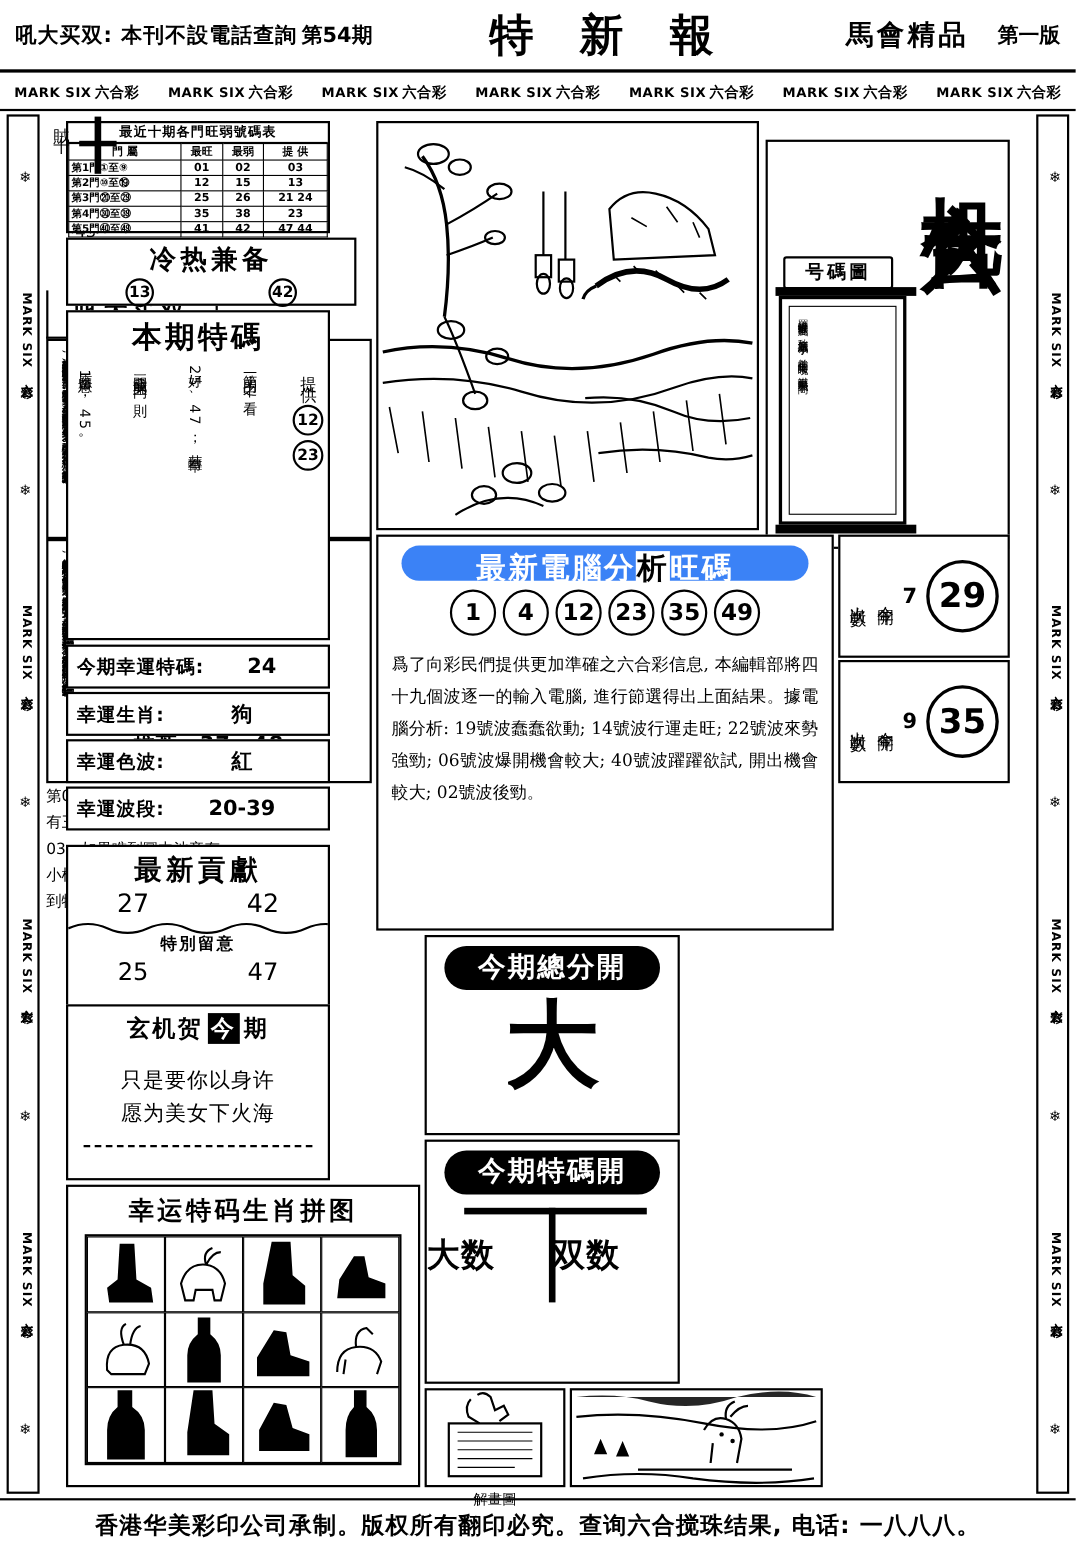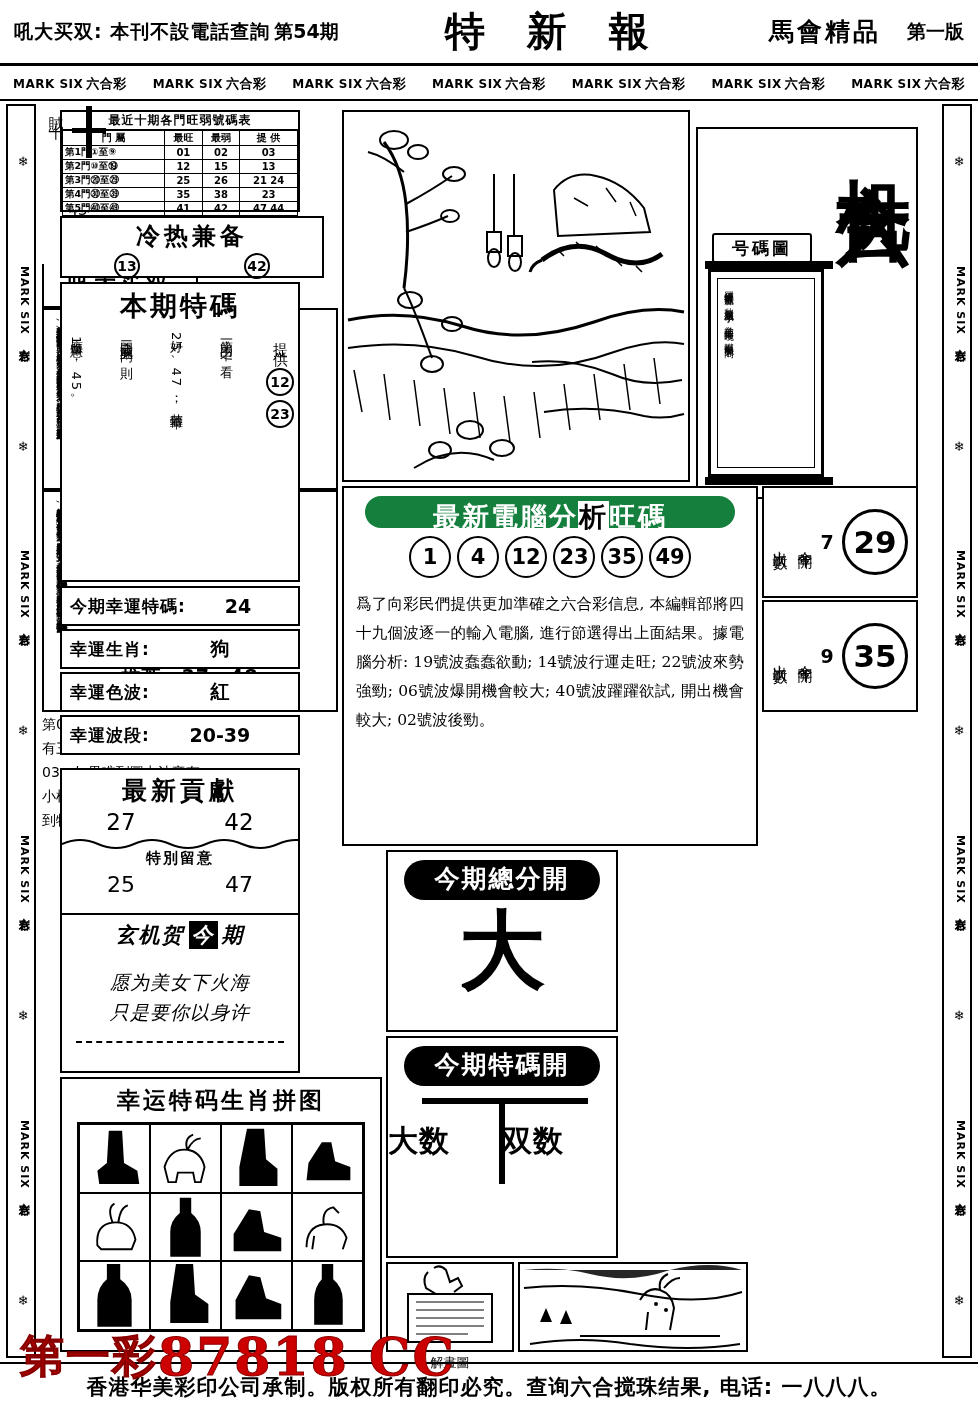--- a/index.html
+++ b/index.html
@@ -117,21 +117,21 @@
 
   
   #contrib { left:18px; top:664px; width:240px; height:150px; }
   .ct-title { text-align:center; font-size:25px; font-weight:bold; letter-spacing:4px; margin-top:4px; }
   .ct-nums { display:flex; justify-content:space-around; font-size:23px; margin-top:2px; }
   .ct-wave { height:14px; }
   .ct-sub { text-align:center; font-size:15px; font-weight:bold; letter-spacing:2px; }
   .ct-nums2 { display:flex; justify-content:space-around; font-size:22px; margin-top:4px; }
 
   
-  #xuanji { left:18px; top:809px; width:240px; height:160px;font-style:italic; }
+  #xuanji { left:18px; top:809px; width:240px; height:160px; }
   .xj-head { display:flex; align-items:center; justify-content:center; gap:4px; margin-top:6px; }
   .xj-head .plain { font-size:21px; font-weight:bold; letter-spacing:2px; }
   .xj-head .inv {
     background:#000; color:#fff; font-size:21px; font-weight:bold; padding:0 3px; letter-spacing:2px;
   }
   .xj-lines { text-align:center; font-size:19px; line-height:30px; margin-top:18px; letter-spacing:1px; }
   .xj-dash { border-top:2px dashed #000; margin:14px 14px 0 14px; }
 
   
   #sidecol { left:268px; top:809px; width:72px; height:160px; border:none; }
@@ -175,21 +175,21 @@
   .scroll-poem { writing-mode:vertical-rl; font-size:9.5px; line-height:14px; height:100%; letter-spacing:1px; }
   .tag-box {
     position:absolute; left:14px; top:104px; width:100px; height:30px;
     border:2px solid #000; border-radius:3px; text-align:center;
     font-size:17px; font-weight:bold; line-height:26px; letter-spacing:3px; background:#fff;
   }
 
   
   #analysis { left:300px; top:382px; width:416px; height:360px; }
   .an-banner {
-    margin:8px auto 0 auto; width:370px; height:32px; background:#15803d; border-radius:22px;
+    margin:8px auto 0 auto; width:370px; height:32px; background:#3b82f6; border-radius:22px;
     color:#fff; text-align:center; font-size:27px; font-weight:bold; line-height:42px; letter-spacing:2px;
     position:relative;
   }
   .an-banner .hl { background:#fff; color:#000; padding:0 1px; }
   .an-balls { display:flex; justify-content:center; gap:6px; margin-top:8px; }
   .an-ball {
     width:42px; height:42px; border:2px solid #000; border-radius:50%;
     text-align:center; line-height:39px; font-size:21px; font-weight:bold;
   }
   .an-text {
@@ -427,22 +427,22 @@
       </div>
     </div>
 
     <div class="bx" id="xuanji">
       <div class="xj-head">
         <span class="plain">玄机贺</span>
         <span class="inv">今</span>
         <span class="plain">期</span>
       </div>
       <div class="xj-lines">
+        <div>只是要你以身许</div>
         <div>愿为美女下火海</div>
-        <div>只是要你以身许</div>
       </div>
       <div class="xj-dash"></div>
     </div>
 
     <div id="sidecol">
       <div class="sc-cross">
         <div class="lbl">賊 十</div>
         <div class="sc-vbar"></div>
         <div class="sc-hbar"></div>
       </div>
@@ -659,18 +659,14 @@
     <div id="bottomNote">
       <div class="note-txt">第053期尋宝中圖中上面有三小树不难中到号碼03。如果瞧到圖中池旁有小树枝上有六片叶子正中到特別号碼06,</div>
     </div>
 
   </div>
 
   <div class="bottom-banner">
     <div class="bb-text">香港华美彩印公司承制。版权所有翻印必究。查询六合搅珠结果, 电话: 一八八八。</div>
   </div>
 
-  <div class="overlay-brand">
-    <span>第一彩 </span>
-    <span class="big">87818 CC</span>
-  </div>
 
 </div>
 
 </body></html>

